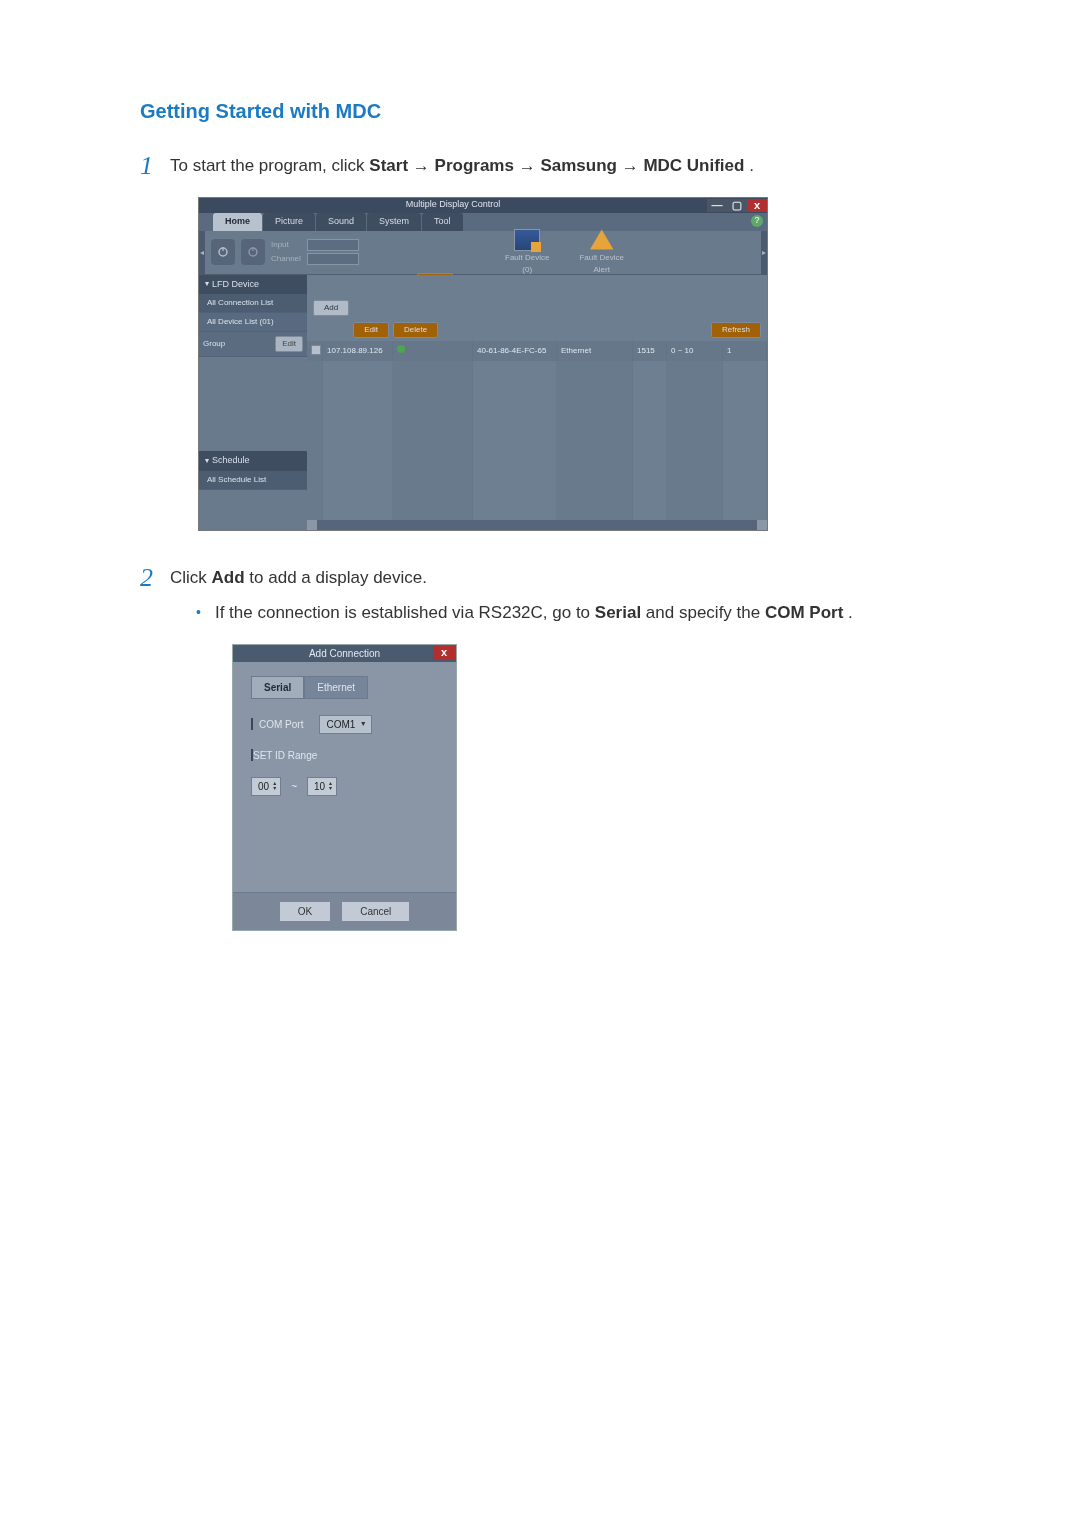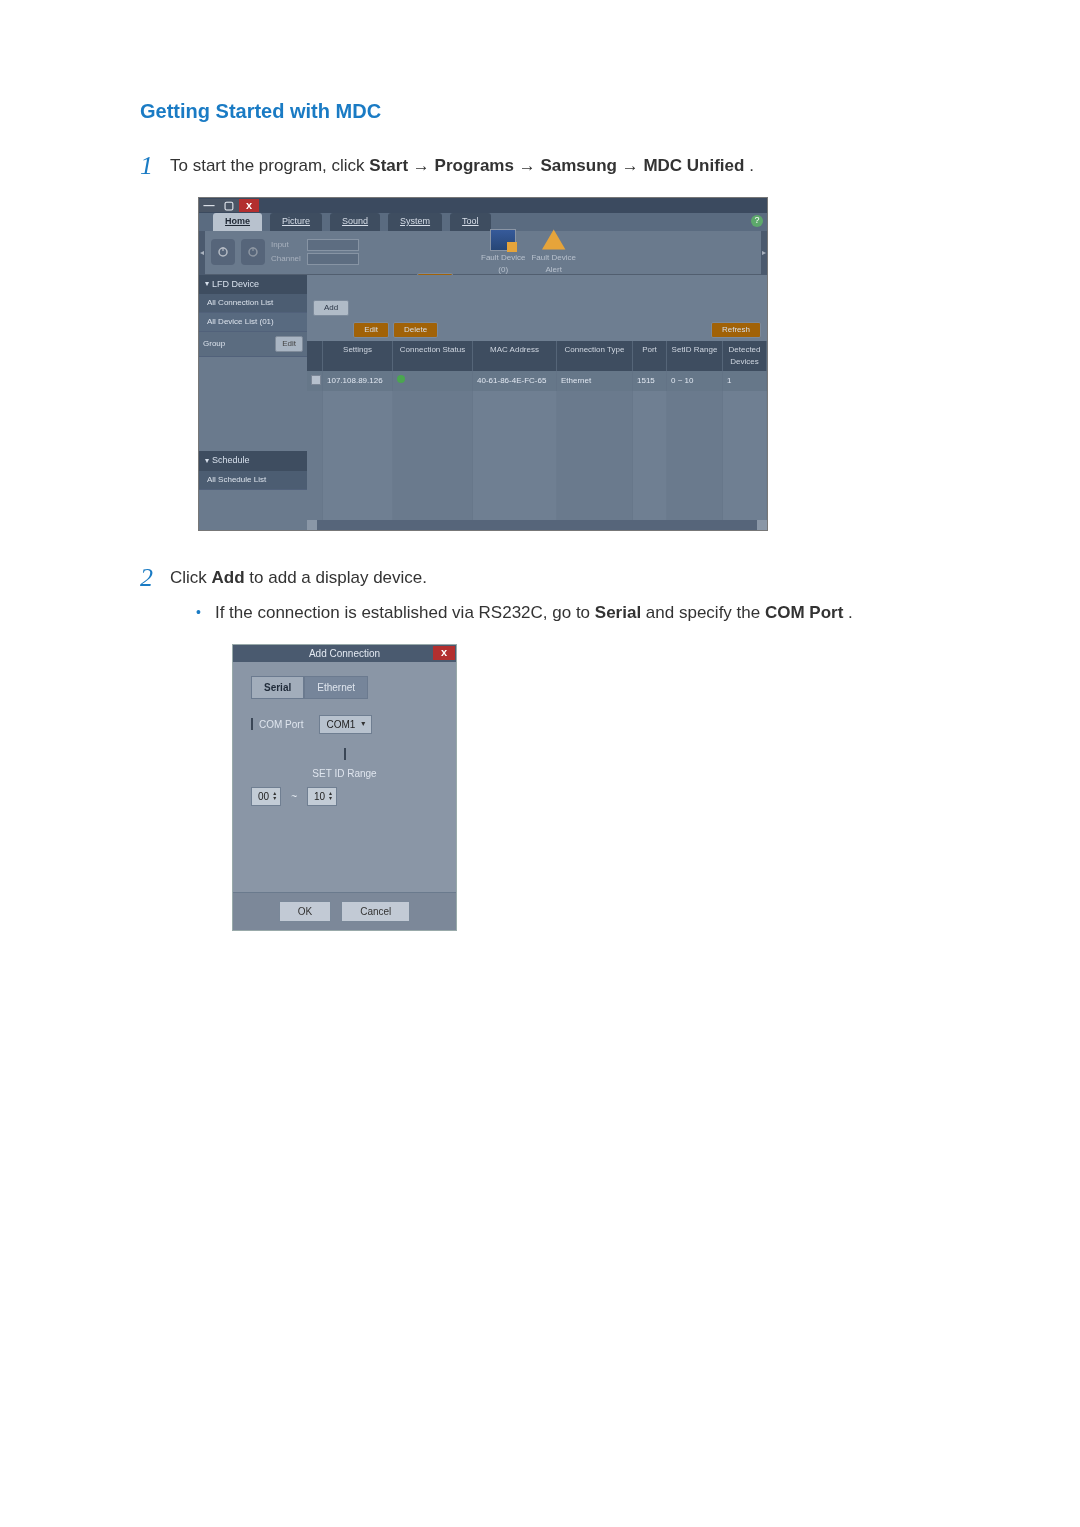--- a/index.html
+++ b/index.html
@@ -14,30 +14,30 @@
 
   .app-window { margin: 18px 0 24px 28px; border: 1px solid #777; width: 570px; font-size: 9px; color: #ccc; }
   .aw-titlebar { background: #3b4a5f; display: flex; align-items: center; height: 15px; position: relative; }
   .aw-title { flex: 1; text-align: center; font-size: 9px; color: #e0e5ee; }
   .aw-winbtns { display: flex; }
   .aw-winbtn { width: 20px; height: 13px; display: flex; align-items: center; justify-content: center; font-size: 11px; font-weight: bold; }
   .aw-min { background: #4a5565; color: #dfe3ea; }
   .aw-max { background: #4a5565; color: #dfe3ea; }
   .aw-close { background: #b32f2f; color: #fff; }
   .aw-tabs { background: #5a6b80; display: flex; height: 18px; align-items: flex-end; padding-left: 14px; position: relative; }
-  .aw-tab { background: #3e4d60; color: #d7dee8; padding: 2px 12px; font-size: 9px; border-radius: 3px 3px 0 0; margin-right: 8px; text-decoration: underline; }
+  .aw-tab { background: #3e4d60; color: #d7dee8; padding: 2px 12px; font-size: 9px; border-radius: 3px 3px 0 0; margin-right: 1px; }
   .aw-tab.active { background: #b8c2ce; color: #1e2733; font-weight: bold; }
   .aw-helpdot { position: absolute; right: 4px; top: 2px; width: 12px; height: 12px; background: #5da96b; border-radius: 50%; color: #fff; display: flex; align-items:center; justify-content:center; font-size:9px; }
   .aw-ribbon { background: #6a7a8d; display: flex; align-items: center; height: 44px; padding: 4px 6px; gap: 6px; color: #aeb7c2; border-bottom: 1px solid #515e6f; }
   .rb-groupbtn { width: 24px; height: 26px; background: #56657a; border-radius: 4px; display:flex; align-items:center; justify-content:center; color:#9fa9b5; }
   .rb-field { display:flex; flex-direction:column; gap:2px; }
   .rb-row { display:flex; align-items:center; gap:2px; }
   .rb-lbl { width: 34px; color:#a8b1be; font-size:8px; }
   .rb-input { width: 52px; height:12px; background:#5d6d81; border:1px solid #8794a4; }
-  .rb-big { display:flex; flex-direction:column; align-items:center; gap:1px; }
+  .rb-big { display:flex; flex-direction:column; align-items:center; gap:1px;margin-left:24px; }
   .rb-bigicon { width:26px; height:22px; background:#4d5d72; border:1px solid #8a95a5; }
   .rb-biglbl { font-size:8px; color:#b8c1cd; white-space:nowrap; text-align:center;}
   .rb-sp { width: 10px; }
   .rb-sidearrw { width:6px; height:44px; background:#4b5a6e; display:flex; align-items:center; justify-content:center; color:#aab3bf; font-size:8px;}
   .aw-body { display:flex; background:#6a7a8d; height: 255px; }
   .aw-side { width: 108px; display:flex; flex-direction:column; }
   .side-sec-hd { background:#3e4d60; padding:3px 6px; font-size:9px; color:#d7e0ec; display:flex; align-items:center; gap:3px;}
   .side-sec-hd .tri { font-size:8px; }
   .side-item { background:#5b6c80; padding:3px 8px; font-size:8px; color:#dbe2eb; border-bottom:1px solid #51617a;}
   .side-item.row2 { display:flex; justify-content:space-between; align-items:center; padding:4px 4px;}
@@ -71,21 +71,21 @@
   .dlg-close { width:22px; height:14px; background:#b32f2f; color:#fff; display:flex; align-items:center; justify-content:center; font-weight:bold; font-size:11px; position:absolute; right:1px; top:1px;}
   .dlg-body { background:#8a96a6; padding: 14px 18px 10px; color:#e8edf4; min-height: 230px; }
   .dlg-tabs { display:flex; gap:0; margin-bottom:16px; }
   .dlg-tab { padding:3px 12px; font-size:10px; background:#76859a; color:#dfe5ee; border:1px solid #6b7a8f; }
   .dlg-tab.active { background:#a2adbb; color:#1f2a39; font-weight:bold; }
   .dlg-row { display:flex; align-items:center; gap:6px; margin-bottom:14px; }
   .dlg-bar { width:2px; height:12px; background:#3a4656; }
   .dlg-lbl { font-size:10px; color:#dfe5ee; }
   .dlg-select { background:#b8c2ce; border:1px solid #6f7e91; padding:1px 6px; color:#222; font-size:10px; display:flex; align-items:center; gap:6px;}
   .dlg-car { font-size:8px; color:#333; }
-  .dlg-section-lbl { font-size:10px; color:#dfe5ee; display:flex; gap:6px; align-items:center; margin-bottom:6px;flex-direction:column; }
+  .dlg-section-lbl { font-size:10px; color:#dfe5ee; display:flex; gap:0; align-items:center; margin-bottom:14px; }
   .dlg-spin { display:flex; align-items:center; gap:10px; }
   .dlg-spinbox { background:#c3ccd6; border:1px solid #707f92; padding:1px 4px 1px 6px; color:#222; font-size:10px; display:flex; align-items:center; gap:4px;}
   .dlg-spinarr { display:flex; flex-direction:column; font-size:6px; line-height:5px; color:#333;}
   .dlg-footer { background:#7c8899; border-top:1px solid #6a7a8d; padding:8px; display:flex; justify-content:center; gap:10px; }
   .dlg-btn { background:#c2cad5; border:1px solid #7a8899; padding:2px 18px; color:#333; font-size:10px; }
 </style>
 </head>
 <body>
 
 <h1 class="title">Getting Started with MDC</h1>
@@ -101,20 +101,21 @@
       <b>Programs</b>
       <span class="arrow"> → </span>
       <b>Samsung</b>
       <span class="arrow"> → </span>
       <b>MDC Unified</b>
       <span>.</span>
 
       
       <div class="app-window">
         <div class="aw-titlebar">
+          <div class="aw-title">Multiple Display Control</div>
           <div class="aw-winbtns">
             <div class="aw-winbtn aw-min">—</div>
             <div class="aw-winbtn aw-max">▢</div>
             <div class="aw-winbtn aw-close">x</div>
           </div>
         </div>
         <div class="aw-tabs">
           <div class="aw-tab active">Home</div>
           <div class="aw-tab">Picture</div>
           <div class="aw-tab">Sound</div>
@@ -195,30 +196,20 @@
             <div style="height:40px;background:#6a7a8d;"></div>
           </div>
           <div class="aw-main">
             <div class="main-toolbar">
               <div class="mt-btn">Add</div>
               <div class="mt-btn dim">Edit</div>
               <div class="mt-btn dim">Delete</div>
               <div class="mt-sp"></div>
               <div class="mt-btn dim">Refresh</div>
             </div>
-            <div class="main-header">
-              <div class="mh-cell c0"></div>
-              <div class="mh-cell c1">Settings</div>
-              <div class="mh-cell c2">Connection Status</div>
-              <div class="mh-cell c3">MAC Address</div>
-              <div class="mh-cell c4">Connection Type</div>
-              <div class="mh-cell c5">Port</div>
-              <div class="mh-cell c6">SetID Range</div>
-              <div class="mh-cell c7">Detected Devices</div>
-            </div>
             <div class="main-row">
               <div class="mr-cell c0">
                   <div class="chk"></div>
                 </div>
               <div class="mr-cell c1">107.108.89.126</div>
               <div class="mr-cell c2"><span class="dot"></span></div>
               <div class="mr-cell c3">40-61-86-4E-FC-65</div>
               <div class="mr-cell c4">Ethernet</div>
               <div class="mr-cell c5">1515</div>
               <div class="mr-cell c6">0 ~ 10</div>

